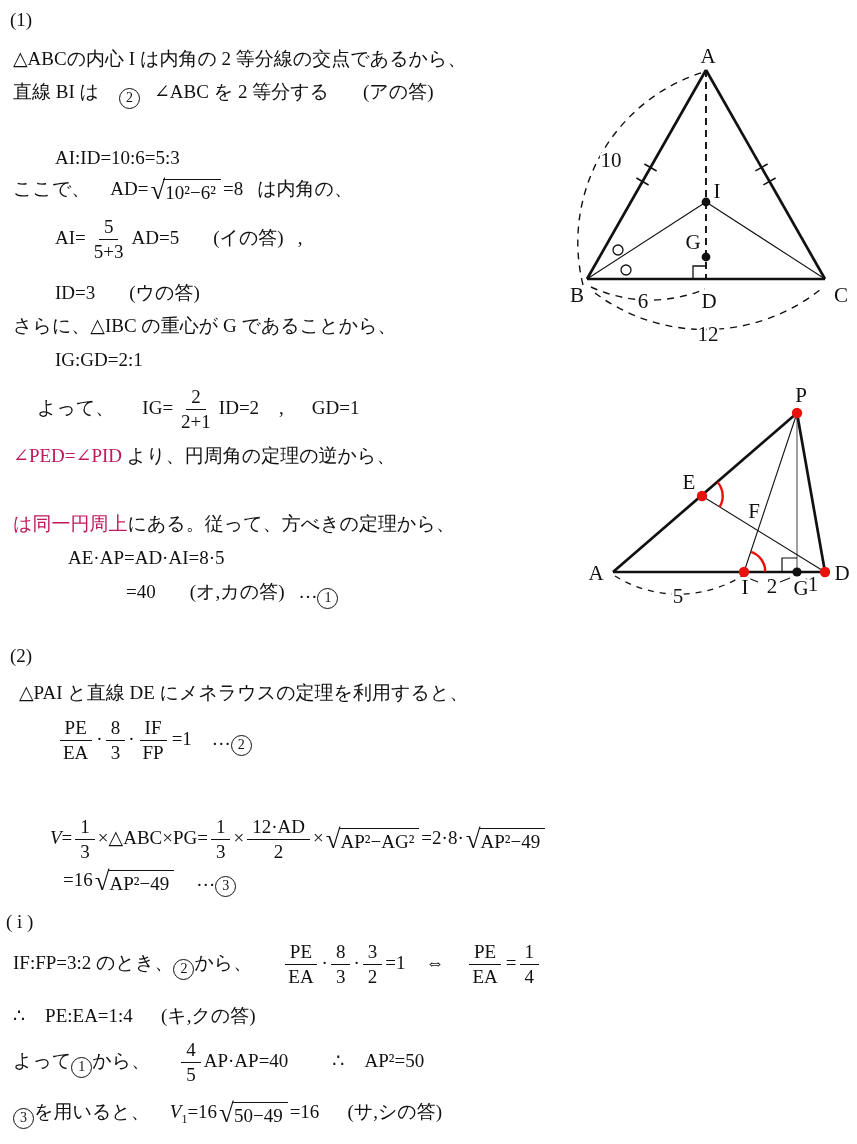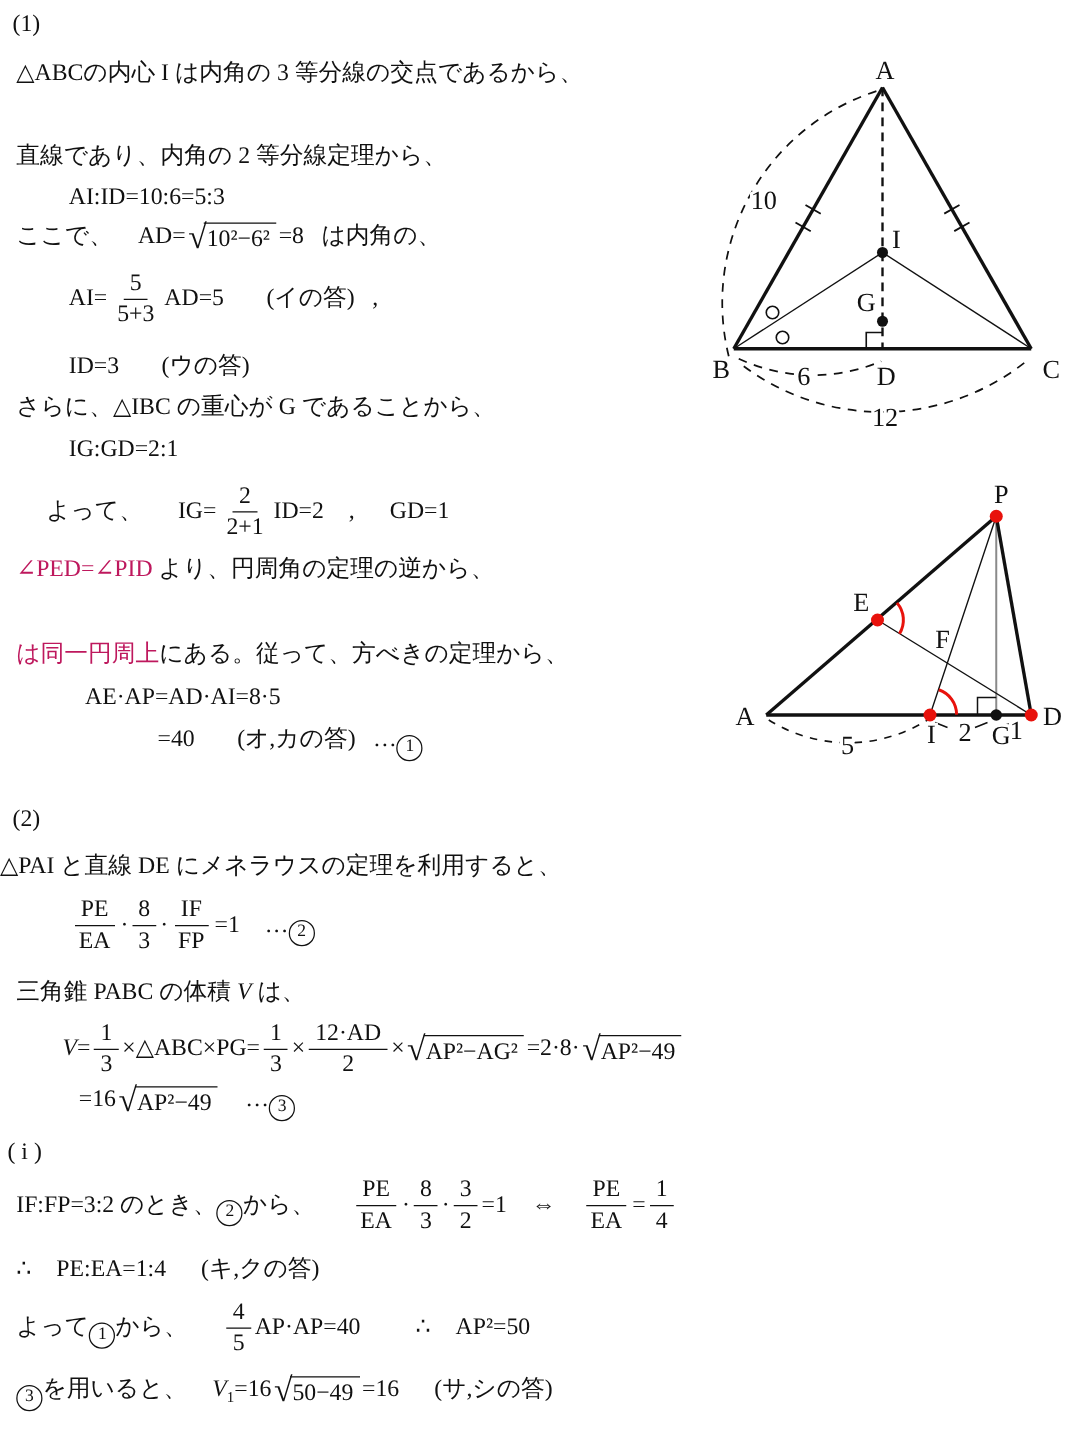--- a/index.html
+++ b/index.html
@@ -28,24 +28,24 @@
   .diagram{position:absolute;}
   sub.vs{font-size:12px;}
 </style>
 </head>
 <body>
 
 <div class="page">
 
   <div class="line" style="left:10px;top:8px;"><span>(1)</span></div>
 
-  <div class="line" style="left:13px;top:47px;"><span>△ABCの内心 I は内角の 3 等分線の交点であるから、</span></div>
+  <div class="line" style="left:13px;top:47px;"><span>△ABCの内心 I は内角の 2 等分線の交点であるから、</span></div>
 
+  <div class="line" style="left:13px;top:80px;"><span>直線 BI は</span><span class="sp w20"></span><span class="circ">2</span><span class="sp w14"></span><span>∠ABC を 2 等分する</span><span class="sp w34"></span><span>(アの答)</span></div>
 
-  <div class="line" style="left:13px;top:113px;"><span>直線であり、内角の 2 等分線定理から、</span></div>
 
   <div class="line" style="left:55px;top:146px;"><span>AI:ID=10:6=5:3</span></div>
 
   <div class="line" style="left:13px;top:177px;"><span>ここで、</span><span class="sp w20"></span><span>AD=</span><span class="sqrt"><span class="rsign">√</span><span class="radicand">10²−6²</span></span><span>=8</span><span class="sp w14"></span><span>は内角の、</span></div>
 
   <div class="line" style="left:55px;top:216px;"><span>AI=</span><span class="frac"><span class="num">5</span><span class="den">5+3</span></span><span>AD=5</span><span class="sp w34"></span><span>(イの答)</span><span class="sp w14"></span><span>,</span></div>
 
   <div class="line" style="left:55px;top:281px;"><span>ID=3</span><span class="sp w34"></span><span>(ウの答)</span></div>
 
   <div class="line" style="left:13px;top:314px;"><span>さらに、△IBC の重心が G であることから、</span></div>
@@ -58,25 +58,24 @@
 
 
   <div class="line" style="left:13px;top:512px;"><span class="red">は同一円周上</span><span>にある。従って、方べきの定理から、</span></div>
 
   <div class="line" style="left:68px;top:546px;"><span>AE·AP=AD·AI=8·5</span></div>
 
   <div class="line" style="left:126px;top:580px;"><span>=40</span><span class="sp w34"></span><span>(オ,カの答)</span><span class="sp w14"></span><span>…</span><span class="circ">1</span></div>
 
   <div class="line" style="left:10px;top:644px;"><span>(2)</span></div>
 
-  <div class="line" style="left:0;top:681px;"><span>△PAI と直線 DE にメネラウスの定理を利用すると、</span></div>
+  <div class="line" style="left:19px;top:681px;"><span>△PAI と直線 DE にメネラウスの定理を利用すると、</span></div>
 
   <div class="line" style="left:55px;top:717px;"><span class="frac"><span class="num">PE</span><span class="den">EA</span></span><span>·</span><span class="frac"><span class="num">8</span><span class="den">3</span></span><span>·</span><span class="frac"><span class="num">IF</span><span class="den">FP</span></span><span>=1</span><span class="sp w20"></span><span>…</span><span class="circ">2</span></div>
 
-  <div class="line" style="left:13px;top:782px;"><span>三角錐 PABC の体積 </span><span class="it">V</span><span> は、</span></div>
 
   <div class="line" style="left:50px;top:816px;"><span class="it">V</span><span>=</span><span class="frac"><span class="num">1</span><span class="den">3</span></span><span>×△ABC×PG=</span><span class="frac"><span class="num">1</span><span class="den">3</span></span><span>×</span><span class="frac"><span class="num">12·AD</span><span class="den">2</span></span><span>×</span><span class="sqrt"><span class="rsign">√</span><span class="radicand">AP²−AG²</span></span><span>=2·8·</span><span class="sqrt"><span class="rsign">√</span><span class="radicand">AP²−49</span></span></div>
 
   <div class="line" style="left:63px;top:868px;"><span>=16</span><span class="sqrt"><span class="rsign">√</span><span class="radicand">AP²−49</span></span><span class="sp w20"></span><span>…</span><span class="circ">3</span></div>
 
   <div class="line" style="left:6px;top:910px;"><span>( i )</span></div>
 
   <div class="line" style="left:13px;top:941px;"><span>IF:FP=3:2 のとき、</span><span class="circ">2</span><span>から、</span><span class="sp w28"></span><span class="frac"><span class="num">PE</span><span class="den">EA</span></span><span>·</span><span class="frac"><span class="num">8</span><span class="den">3</span></span><span>·</span><span class="frac"><span class="num">3</span><span class="den">2</span></span><span>=1</span><span class="sp w20"></span><span>⇔</span><span class="sp w20"></span><span class="frac"><span class="num">PE</span><span class="den">EA</span></span><span>=</span><span class="frac"><span class="num">1</span><span class="den">4</span></span></div>
 
   <div class="line" style="left:13px;top:1004px;"><span>∴</span><span class="sp w20"></span><span>PE:EA=1:4</span><span class="sp w28"></span><span>(キ,クの答)</span></div>

